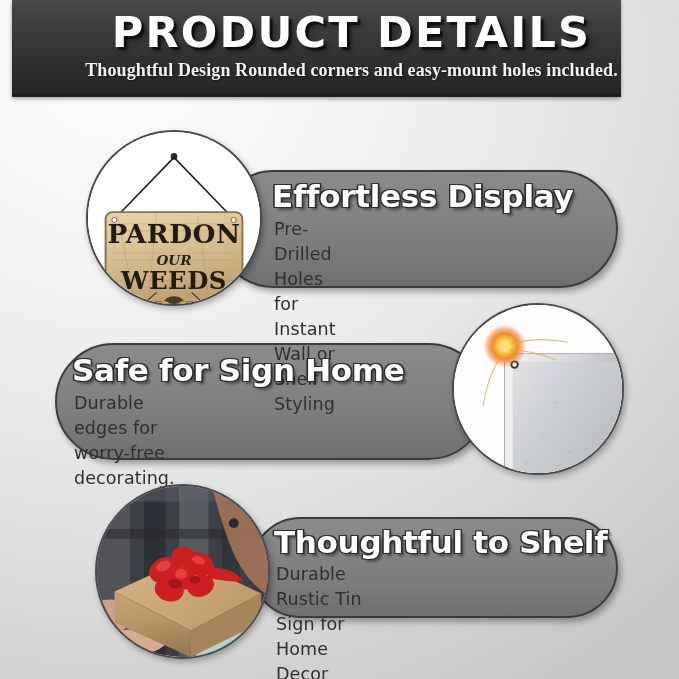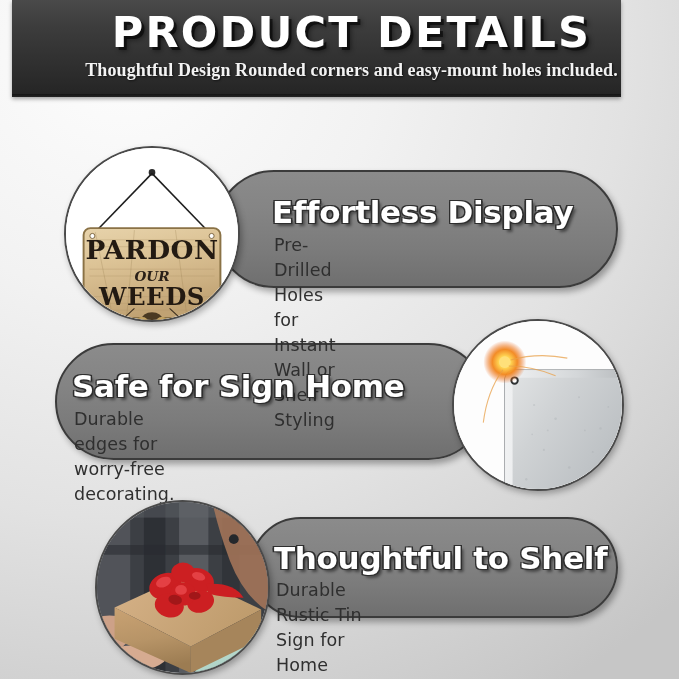--- a/index.html
+++ b/index.html
@@ -72,21 +72,21 @@
 
   
   .circle{
     position:absolute;border-radius:50%;overflow:hidden;
     border:2.5px solid #4a4a4a;box-sizing:border-box;
     box-shadow:2px 3px 6px rgba(0,0,0,.30);
     background:#ffffff;
   }
   .circle svg{display:block;width:100%;height:100%;}
 
-  .z-top{z-index:5;margin-top:16px;}
+  .z-top{z-index:5;}
   .z-mid{z-index:3;}
 </style>
 </head>
 <body>
 
 <div class="page">
 
   <div class="header">
     <div class="header-title">PRODUCT DETAILS</div>
     <div class="header-sub">Thoughtful Design Rounded corners and easy-mount holes included.</div>
@@ -94,21 +94,21 @@
 
   <div class="block">
 
     <div class="pill z-mid" style="left:215px;top:170px;width:403px;height:118px;"></div>
 
     <div class="pill-title z-top" style="left:272px;top:178px;">Effortless Display</div>
 
     <div class="pill-body z-top" style="left:274px;top:217px;">Pre-Drilled Holes for
 Instant Wall or Shelf Styling</div>
 
-    <div class="circle z-top" style="left:64px;top:130px;width:176px;height:176px;">
+    <div class="circle z-top" style="left:86px;top:130px;width:176px;height:176px;">
       <svg viewBox="0 0 176 176" preserveAspectRatio="xMidYMid slice">
         <defs>
           <linearGradient id="tanSign" x1="0" y1="0" x2="0.3" y2="1">
             <stop offset="0%" stop-color="#e7d3ab"></stop>
             <stop offset="40%" stop-color="#dcc396"></stop>
             <stop offset="75%" stop-color="#cdb183"></stop>
             <stop offset="100%" stop-color="#c0a273"></stop>
           </linearGradient>
         </defs>
         <rect x="0" y="0" width="176" height="176" fill="#ffffff"></rect>

